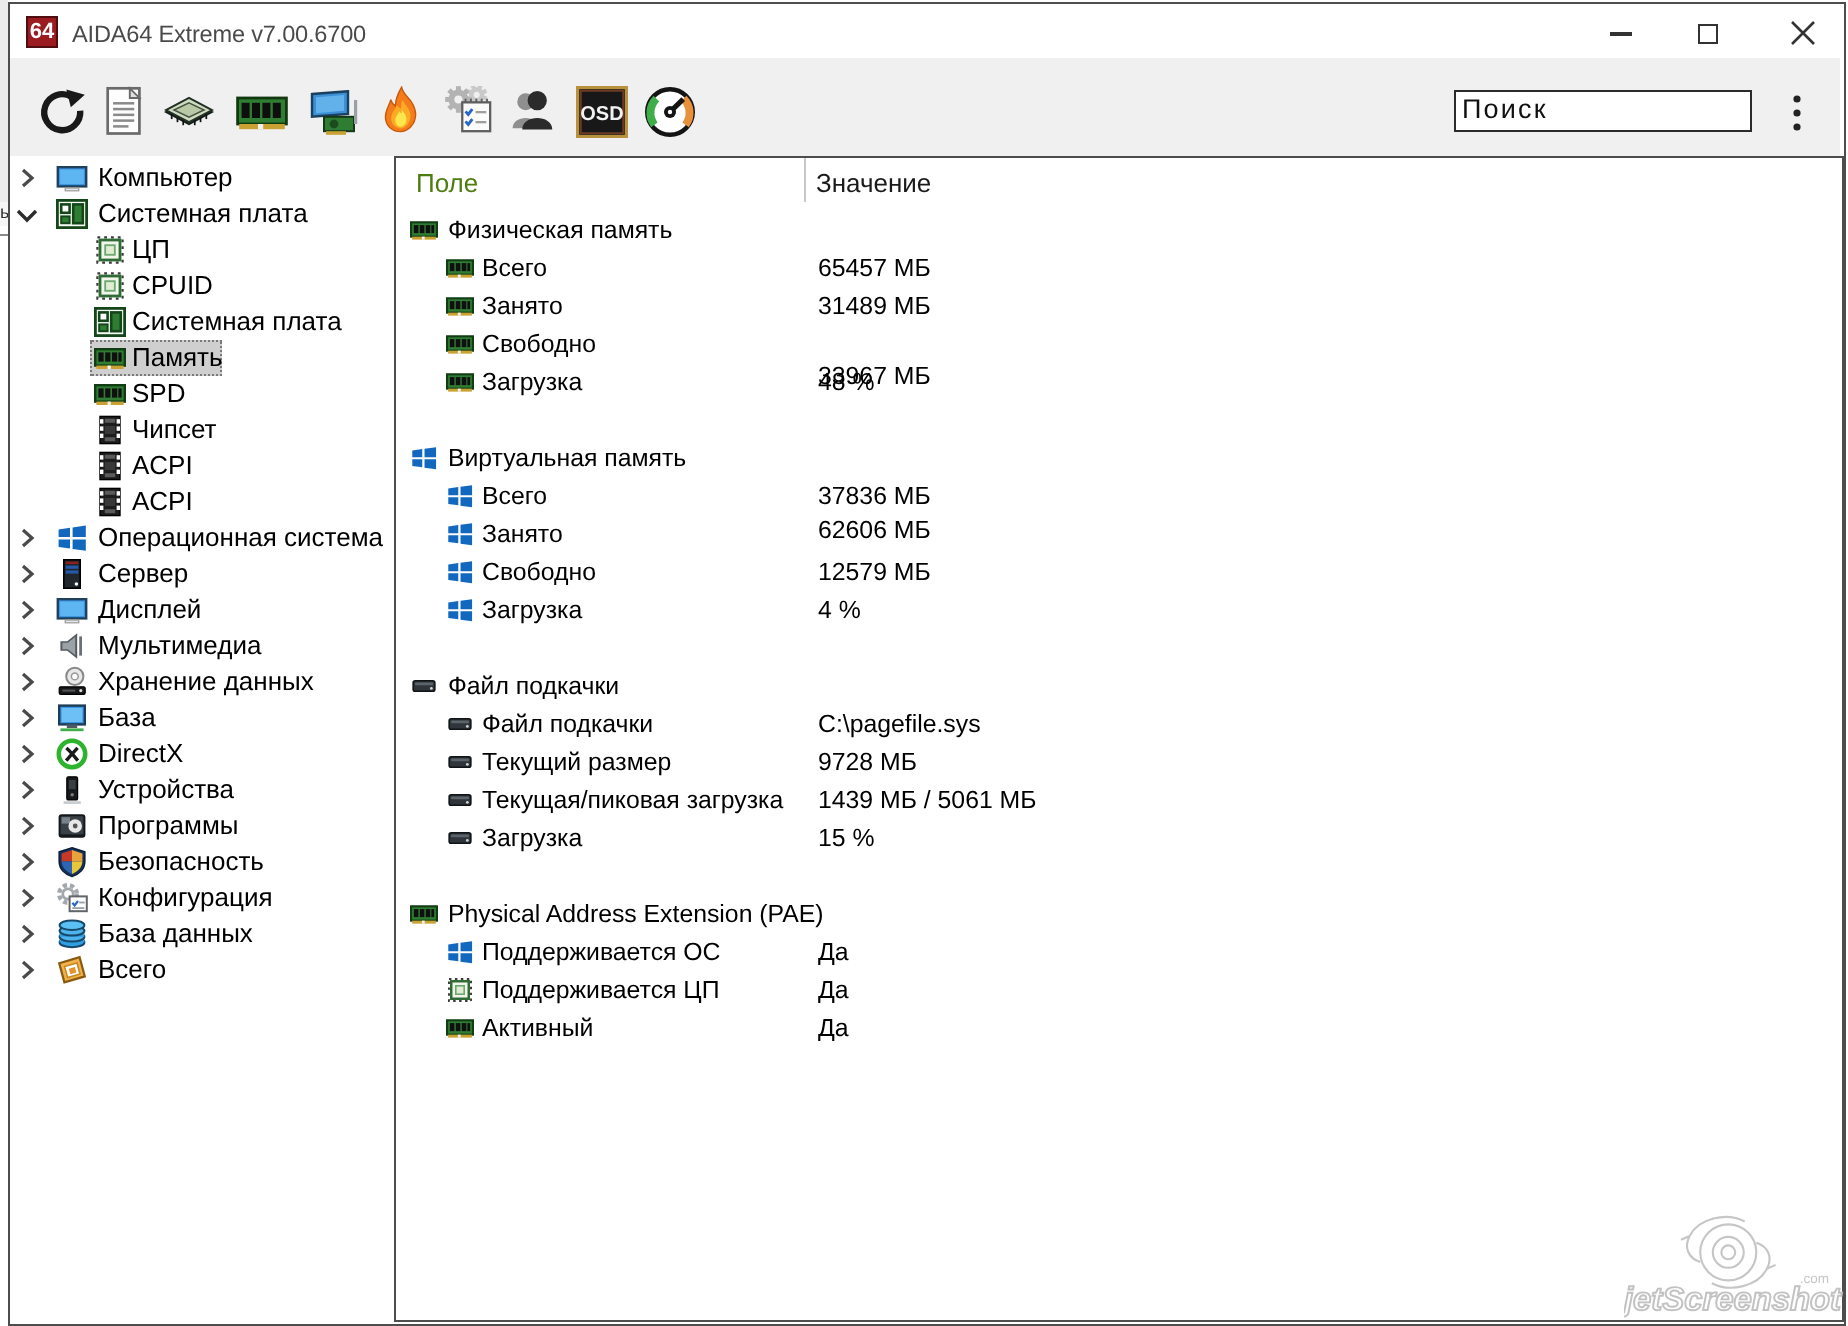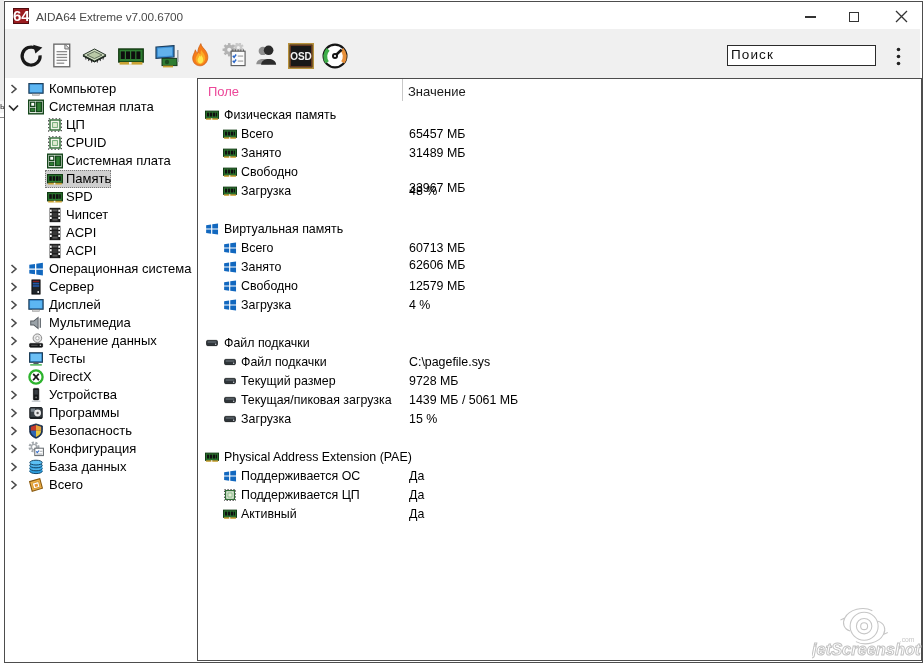--- a/index.html
+++ b/index.html
@@ -7,21 +7,21 @@
 .txt{white-space:nowrap;color:#000;}
 </style></head>
 <body>
 <div class="abs" style="left:0;top:0;width:4px;height:663px;background:#ffffff"></div>
 <div class="abs" style="left:0;top:0;width:4px;height:101px;background:#ececec"></div>
 <div class="abs" style="left:0;top:101px;width:4px;height:12px;background:#f6f6f6;color:#333;font-size:9px;line-height:11px">ь</div>
 <div class="abs" style="left:0;top:117px;width:5px;height:1px;background:#8a8a8a"></div>
 <div class="abs" style="left:4px;top:1px;width:917px;height:660px;border:1px solid #4d4d4d;background:#ffffff"></div>
 <div class="abs" style="left:5px;top:29px;width:915px;height:49px;background:#f0f0f0"></div>
 <div class="abs" style="left:13px;top:8px;width:16px;height:16px;background:#9b1c20;border:1px solid #4f0d10;box-sizing:border-box"></div>
-<div class="abs txt" style="left:13px;top:8px;width:16px;height:16px;color:#fff;font-weight:bold;font-size:15px;line-height:16px;text-align:center">64</div>
+<div class="abs txt" style="left:13px;top:8px;width:16px;height:16px;color:#fff;font-weight:bold;font-size:11px;line-height:16px;text-align:center">64</div>
 <div class="abs txt" style="left:36px;top:10px;font-size:11.8px;letter-spacing:-0.1px;color:#4a4a4a">AIDA64 Extreme v7.00.6700</div>
 <div class="abs" style="left:805px;top:16px;width:11px;height:1.5px;background:#333"></div>
 <div class="abs" style="left:849px;top:12px;width:10px;height:10px;border:1.4px solid #333;box-sizing:border-box"></div>
 <svg class="abs" style="left:895px;top:10px" width="13" height="13" viewBox="0 0 13 13">
     <path d="M1,1 L12,12 M12,1 L1,12" stroke="#333" stroke-width="1.3"></path>
   </svg>
 <svg class="abs" style="left:18px;top:44px" width="26" height="26" viewBox="0 0 26 26">
     <path d="M17.8,4.4 A 9,9 0 1 0 22.1,11.4" fill="none" stroke="#191919" stroke-width="3.2" stroke-linecap="butt"></path>
     <polygon points="15.2,0.8 24.4,3.4 17.4,9.6" fill="#191919"></polygon>
   </svg>
@@ -293,21 +293,21 @@
 <div class="abs txt" style="left:49px;top:332px;font-size:13px;line-height:18px">Хранение данных</div>
 <svg class="abs" style="left:9px;top:354px" width="9" height="10" viewBox="0 0 9 10">
     <path d="M2.5,1 L7,5 L2.5,9" fill="none" stroke="#4a4a4a" stroke-width="1.6"></path>
   </svg>
 <svg class="abs" style="left:28px;top:351px" width="16" height="16" viewBox="0 0 16 16">
     <rect x="1.6" y="1.8" width="12.8" height="9.4" fill="#3b97e3" stroke="#1d3d57" stroke-width="1.2"></rect>
     <rect x="2.8" y="3.0" width="10.4" height="7.0" fill="#6cc0f5"></rect>
     <rect x="5.4" y="11.2" width="5.2" height="1.8" fill="#4d5a64"></rect>
     <rect x="2.2" y="13.2" width="11.6" height="1.4" fill="#3fae49"></rect>
   </svg>
-<div class="abs txt" style="left:49px;top:350px;font-size:13px;line-height:18px">Тесты</div>
+<div class="abs txt" style="left:49px;top:350px;font-size:13px;line-height:18px">База</div>
 <svg class="abs" style="left:9px;top:372px" width="9" height="10" viewBox="0 0 9 10">
     <path d="M2.5,1 L7,5 L2.5,9" fill="none" stroke="#4a4a4a" stroke-width="1.6"></path>
   </svg>
 <svg class="abs" style="left:28px;top:369px" width="16" height="16" viewBox="0 0 16 16">
     <circle cx="8" cy="8" r="6.6" fill="#fff" stroke="#2db32d" stroke-width="2.3"></circle>
     <path d="M5.2,5 C7,6.6 9.4,9.4 10.9,11.3 M10.8,4.9 C9.2,6.6 6.7,9.4 5.1,11.3" stroke="#1b1b1b" stroke-width="1.7" fill="none"></path>
   </svg>
 <div class="abs txt" style="left:49px;top:368px;font-size:13px;line-height:18px">DirectX</div>
 <svg class="abs" style="left:9px;top:390px" width="9" height="10" viewBox="0 0 9 10">
     <path d="M2.5,1 L7,5 L2.5,9" fill="none" stroke="#4a4a4a" stroke-width="1.6"></path>
@@ -368,21 +368,21 @@
 <svg class="abs" style="left:9px;top:480px" width="9" height="10" viewBox="0 0 9 10">
     <path d="M2.5,1 L7,5 L2.5,9" fill="none" stroke="#4a4a4a" stroke-width="1.6"></path>
   </svg>
 <svg class="abs" style="left:28px;top:477px" width="16" height="16" viewBox="0 0 16 16">
     <polygon points="1.6,4.6 11.8,1.6 14.4,11.2 4.2,14.2" fill="#f0b24a" stroke="#8a5a10" stroke-width="1.1"></polygon>
     <polygon points="4.3,6.3 10.5,4.5 12.0,10.0 5.8,11.8" fill="#fff" stroke="#c88a20" stroke-width="0.8"></polygon>
     <polygon points="6.4,7.4 9.4,6.5 10.2,9.2 7.2,10.1" fill="#e8922c"></polygon>
   </svg>
 <div class="abs txt" style="left:49px;top:476px;font-size:13px;line-height:18px">Всего</div>
 <div class="abs" style="left:197px;top:78px;width:725px;height:583px;border:1px solid #4d4d4d;background:#fff;box-sizing:border-box"></div>
-<div class="abs txt" style="left:208px;top:84px;font-size:13px;color:#ec4899">Поле</div>
+<div class="abs txt" style="left:208px;top:84px;font-size:13px;color:#4d7c0f">Поле</div>
 <div class="abs txt" style="left:408px;top:84px;font-size:13px;color:#1a1a1a">Значение</div>
 <div class="abs" style="left:402px;top:79px;width:1px;height:22px;background:#c8c8c8"></div>
 <svg class="abs" style="left:205px;top:108px" width="14" height="14" viewBox="0 0 16 16">
     <rect x="0.6" y="3.6" width="14.8" height="8.2" fill="#2e7d32" stroke="#123c14" stroke-width="1.2"></rect>
     <rect x="2.2" y="5.2" width="2.6" height="4.6" fill="#101010"></rect>
     <rect x="5.6" y="5.2" width="2.6" height="4.6" fill="#101010"></rect>
     <rect x="9.0" y="5.2" width="2.6" height="4.6" fill="#101010"></rect>
     <rect x="12.2" y="5.2" width="1.6" height="4.6" fill="#101010"></rect>
     <rect x="1.2" y="11.8" width="13.6" height="1.7" fill="#c9a233"></rect>
     <rect x="6.8" y="11.8" width="1.6" height="1.7" fill="#f4f4f4"></rect>
@@ -439,21 +439,21 @@
     <polygon points="8.3,8.7 14.9,8.7 14.9,14.4 8.3,13.5" fill="#1268bf"></polygon>
   </svg>
 <div class="abs txt" style="left:224px;top:220px;font-size:12.4px;line-height:18px">Виртуальная память</div>
 <svg class="abs" style="left:223px;top:241px" width="14" height="14" viewBox="0 0 16 16">
     <polygon points="1.3,3.7 7.0,2.9 7.0,7.5 1.3,7.5" fill="#1268bf"></polygon>
     <polygon points="8.3,2.7 14.9,1.8 14.9,7.5 8.3,7.5" fill="#1268bf"></polygon>
     <polygon points="1.3,8.7 7.0,8.7 7.0,13.3 1.3,12.5" fill="#1268bf"></polygon>
     <polygon points="8.3,8.7 14.9,8.7 14.9,14.4 8.3,13.5" fill="#1268bf"></polygon>
   </svg>
 <div class="abs txt" style="left:241px;top:239px;font-size:12.4px;line-height:18px">Всего</div>
-<div class="abs txt" style="left:409px;top:239px;font-size:12.4px;line-height:18px">60713 МБ</div>
+<div class="abs txt" style="left:409px;top:239px;font-size:12.4px;line-height:18px">37836 МБ</div>
 <svg class="abs" style="left:223px;top:260px" width="14" height="14" viewBox="0 0 16 16">
     <polygon points="1.3,3.7 7.0,2.9 7.0,7.5 1.3,7.5" fill="#1268bf"></polygon>
     <polygon points="8.3,2.7 14.9,1.8 14.9,7.5 8.3,7.5" fill="#1268bf"></polygon>
     <polygon points="1.3,8.7 7.0,8.7 7.0,13.3 1.3,12.5" fill="#1268bf"></polygon>
     <polygon points="8.3,8.7 14.9,8.7 14.9,14.4 8.3,13.5" fill="#1268bf"></polygon>
   </svg>
 <div class="abs txt" style="left:241px;top:258px;font-size:12.4px;line-height:18px">Занято</div>
 <div class="abs txt" style="left:409px;top:256px;font-size:12.4px;line-height:18px">62606 МБ</div>
 <svg class="abs" style="left:223px;top:279px" width="14" height="14" viewBox="0 0 16 16">
     <polygon points="1.3,3.7 7.0,2.9 7.0,7.5 1.3,7.5" fill="#1268bf"></polygon>

